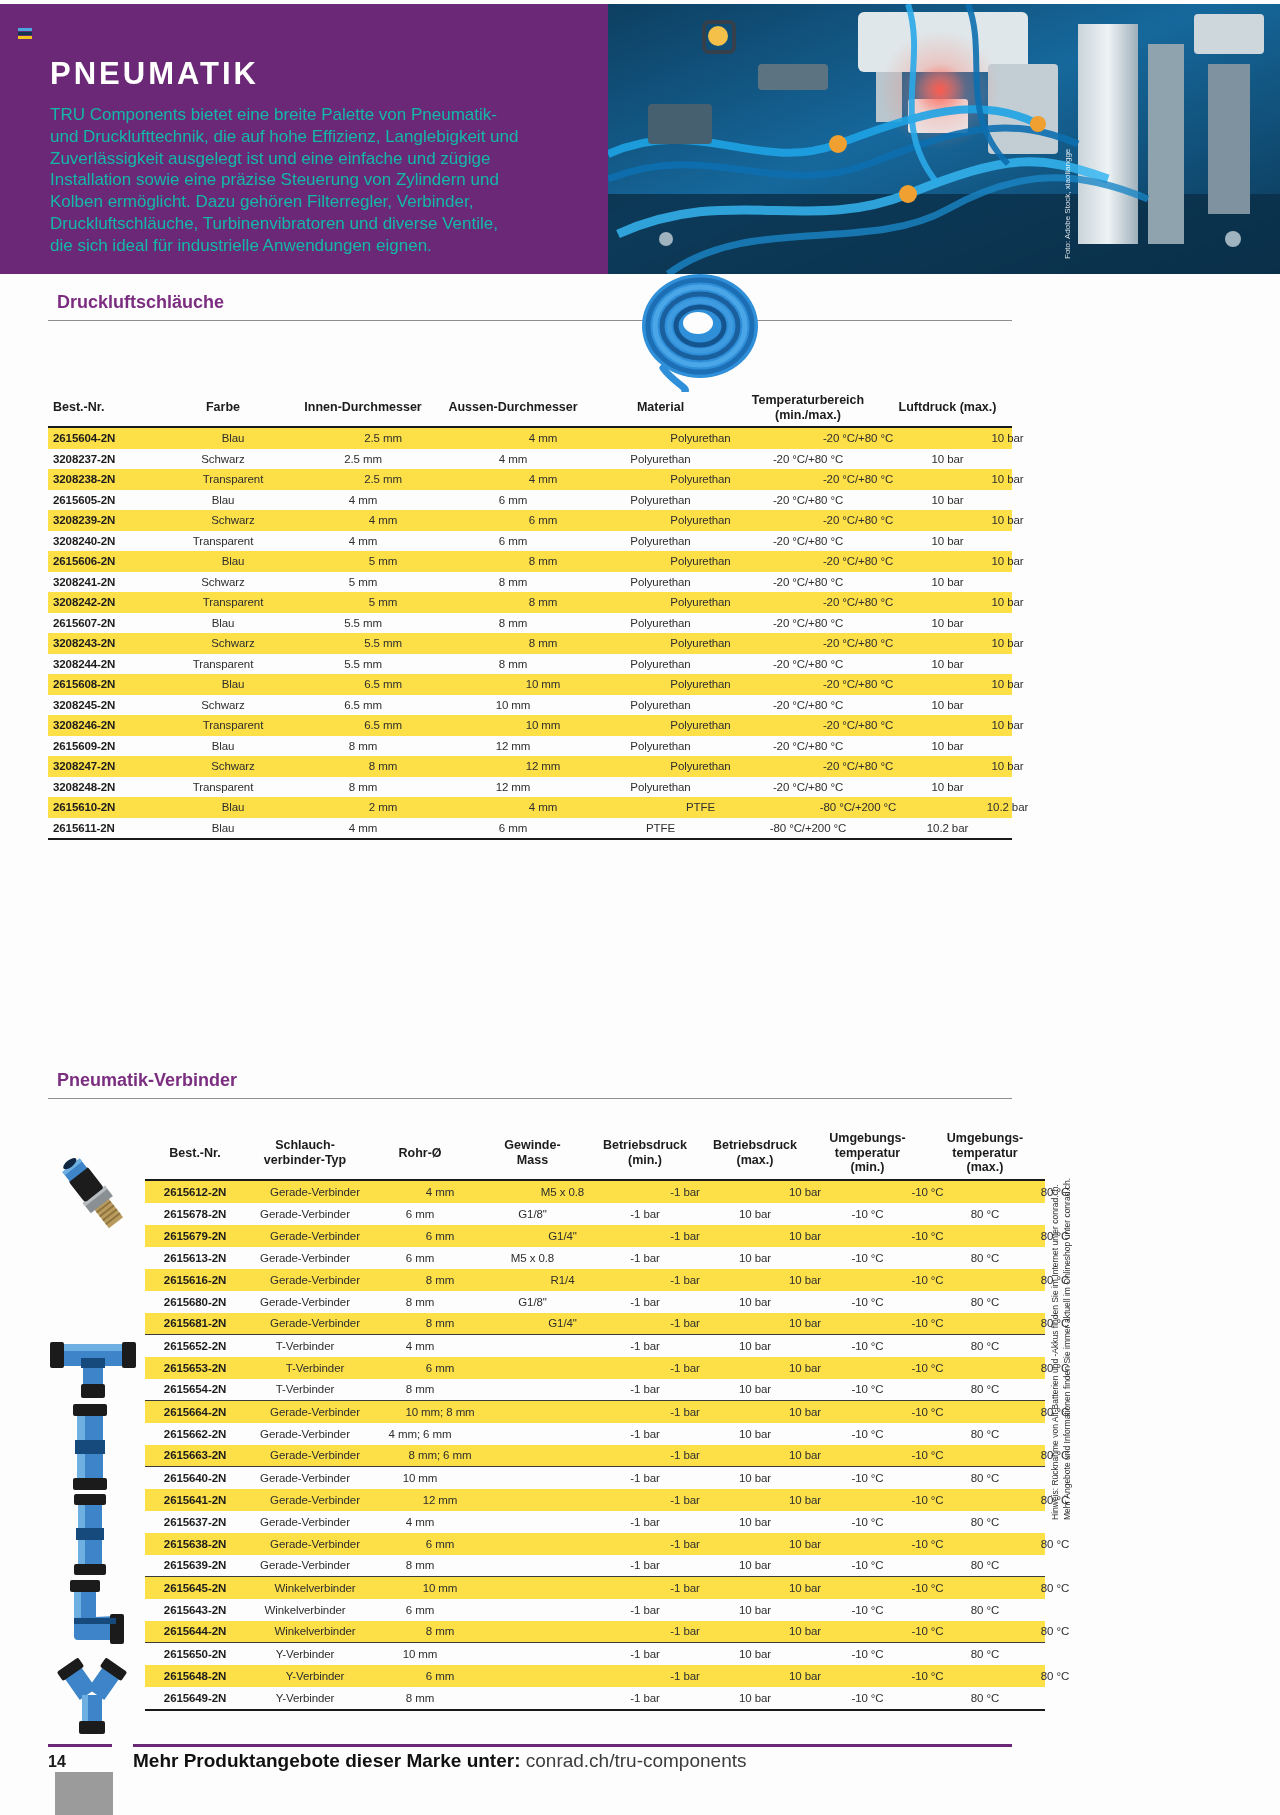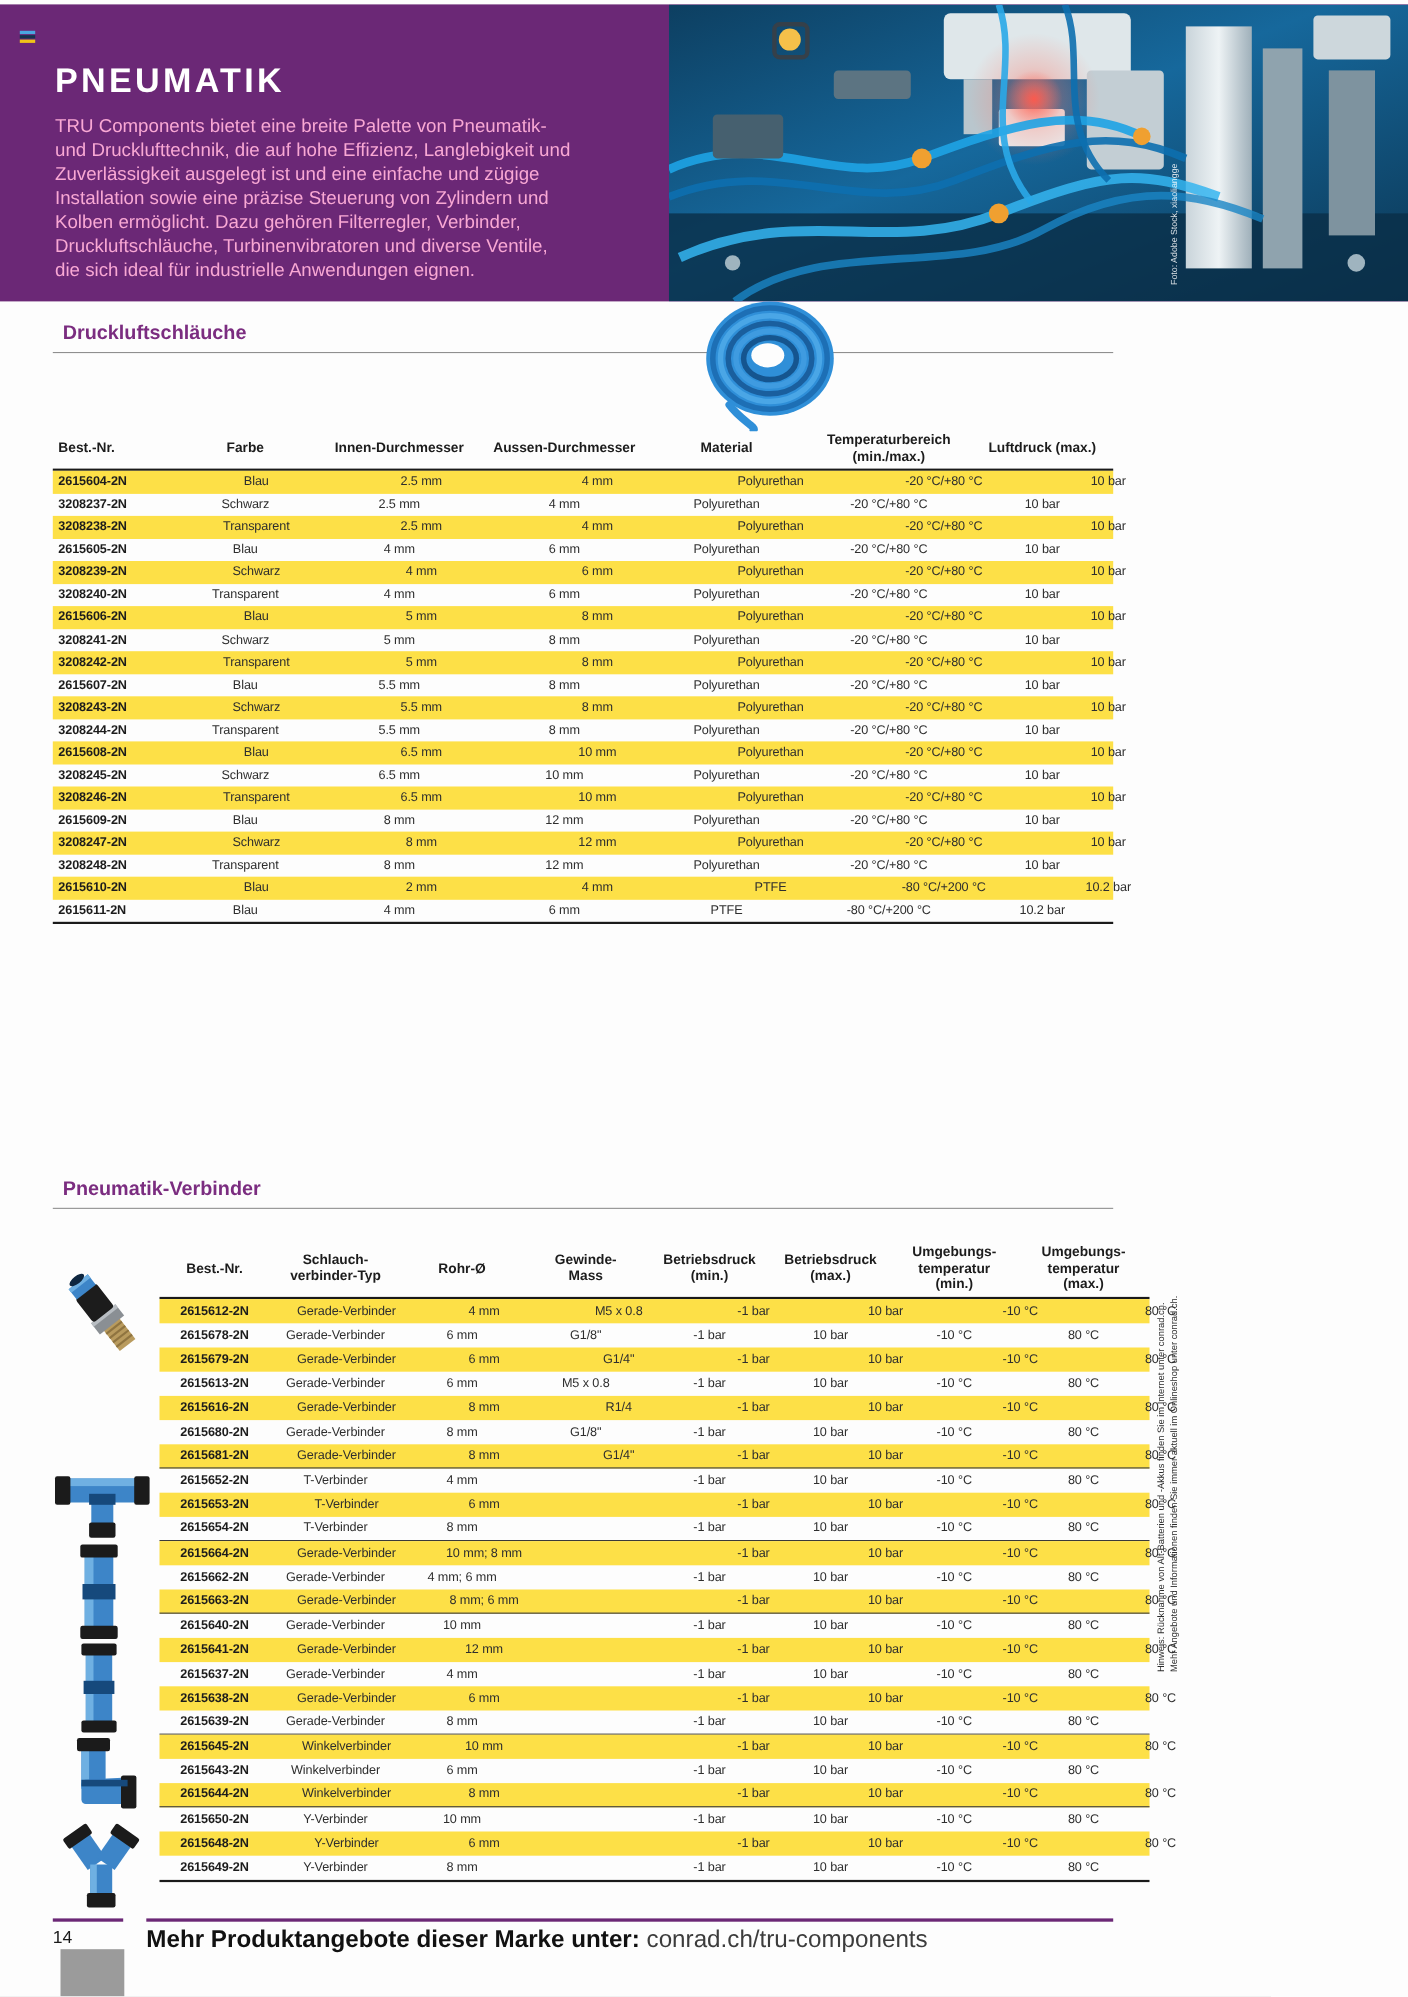--- a/index.html
+++ b/index.html
@@ -9,21 +9,21 @@
 
   
   .hero { position:absolute; left:0; top:4px; width:1280px; height:270px; background:#6b2876; }
   .hero-photo { position:absolute; left:608px; top:0; width:672px; height:270px; overflow:hidden; }
   .logo { position:absolute; left:18px; top:24px; width:14px; height:11px; }
   .logo div { height:3px; margin-bottom:1px; }
   .logo .l1 { background:#4aa8e0; }
   .logo .l2 { background:#12344d; }
   .logo .l3 { background:#f0c419; }
   .hero-title { position:absolute; left:50px; top:52px; color:#ffffff; font-size:31px; font-weight:bold; letter-spacing:3px; }
-  .hero-text { position:absolute; left:50px; top:100px; width:565px; color:#f9a8d4; font-size:17px; line-height:21.8px; white-space:pre-line; }
+  .hero-text { position:absolute; left:50px; top:100px; width:565px; color:#14b8a6; font-size:17px; line-height:21.8px; white-space:pre-line; }
   .photo-credit { position:absolute; left:1063px; top:255px; transform:rotate(-90deg); transform-origin:left top; white-space:nowrap; font-size:8px; color:rgba(255,255,255,.85); }
 
   
   .sec-title { position:absolute; color:#7b2d80; font-size:18px; font-weight:bold; }
   .rule { position:absolute; height:1px; background:#8f8f8f; }
   .bullets { position:absolute; list-style:none; }
   .bullets li { font-size:12.5px; font-weight:bold; color:#1a1a1a; line-height:18.5px; }
   .bullets li::before { content:"• "; }
 
   
@@ -45,22 +45,22 @@
   .t1 .tcell.c0 { text-align:left; padding-left:5px; }
 
   
   .side-notes { position:absolute; left:1050px; top:1520px; transform:rotate(-90deg); transform-origin:left top; font-size:8.5px; color:#2b2b2b; line-height:11.5px; white-space:nowrap; }
 
   
   .pimg { position:absolute; }
 
   
   .fline { position:absolute; height:3px; background:#6b2876; }
-  .pageno { position:absolute; left:48px; top:1753px; font-size:16px; font-weight:normal; color:#1a1a1a;text-align:center; }
-  .footer-text { position:absolute; left:133px; top:1750px; font-size:22px; color:#3c3c3c; }
+  .pageno { position:absolute; left:48px; top:1753px; font-size:16px; font-weight:bold; color:#1a1a1a;text-align:center; }
+  .footer-text { position:absolute; left:133px; top:1750px; font-size:19px; color:#3c3c3c; }
   .footer-text b { color:#111; }
   .gray-box { position:absolute; left:55px; top:1772px; width:58px; height:43px; background:#9b9b9b; }
 </style>
 </head>
 <body>
 
 <div class="page">
 
   <div class="hero">
     <div class="logo">

